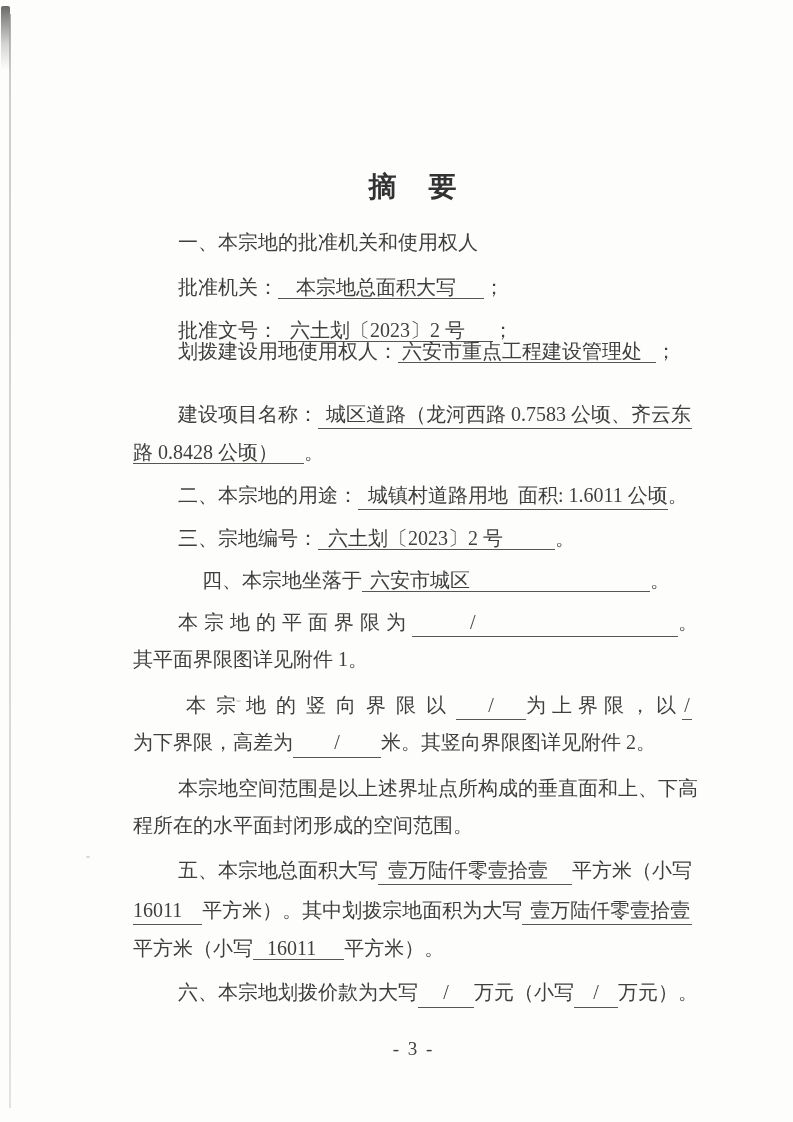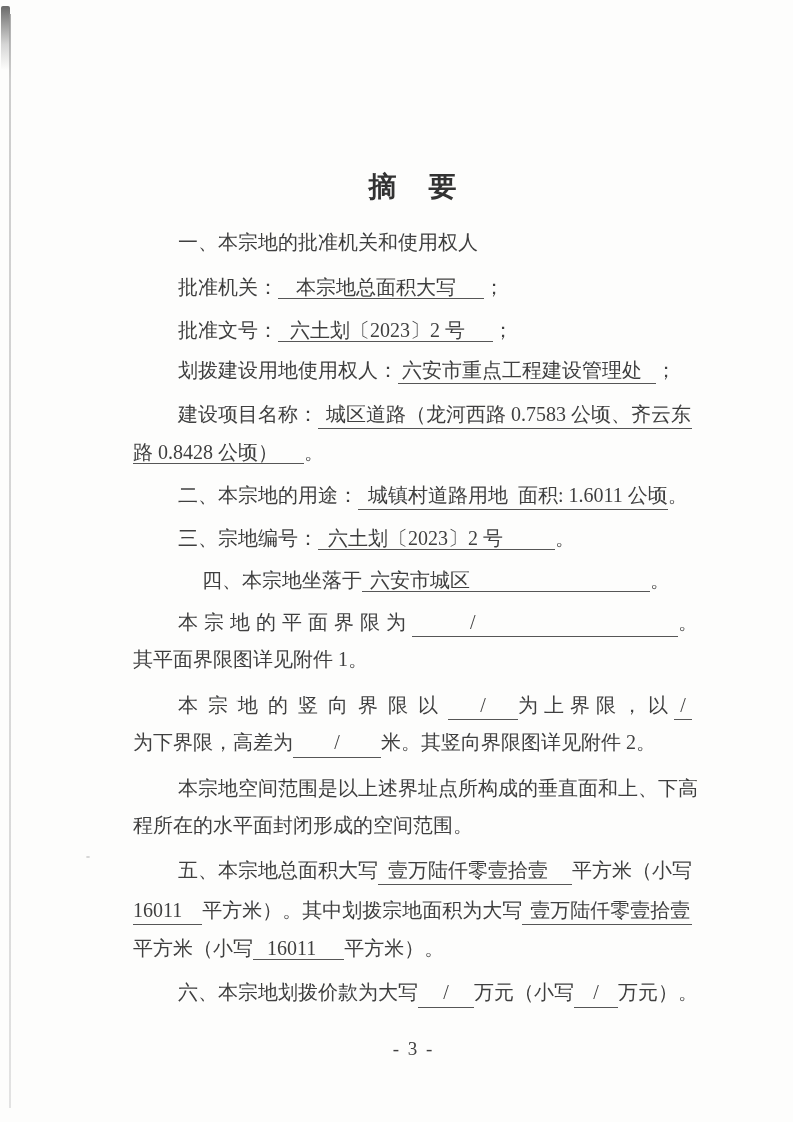--- a/index.html
+++ b/index.html
@@ -35,21 +35,21 @@
     line-height: 30px;
     font-size: 20px;
     white-space: pre;
   }
   .flex { display: flex; }
   .flex > span { display: block; }
   .u { border-bottom: 1px solid #565656; }
   .grow { flex: 1 1 auto; }
   .ctr { text-align: center; }
   .sp6  { letter-spacing: 6px; }
-  .sp10 { letter-spacing: 10px; }
+  .sp10 { letter-spacing: 10px; margin-left: 8px; }
 
   .title {
     position: absolute;
     left: 135px; top: 140px; width: 557px;
     text-align: center;
     font-size: 28px;
     font-weight: 700;
     letter-spacing: 2px;
     color: #333333;
     margin-top: 28px;
@@ -73,21 +73,21 @@
   <div class="speck" style="left:236px; top:700px; width:5px; height:2px;"></div>
 
   <div class="title">摘　要</div>
 
   <div class="ln" style="left:178px; top:227px;">一、本宗地的批准机关和使用权人</div>
 
   <div class="ln" style="left:178px; top:272px;"><span>批准机关：</span><span class="u" style="padding:0 28px 0 18px;">本宗地总面积大写</span><span>；</span></div>
 
   <div class="ln" style="left:178px; top:315px;"><span>批准文号：</span><span class="u" style="padding:0 28px 0 12px;">六土划〔2023〕2 号</span><span>；</span></div>
 
-  <div class="ln" style="left:178px; top:357px;font-family:Liberation Mono, monospace;"><span>划拨建设用地使用权人：</span><span class="u" style="padding:0 14px 0 4px;">六安市重点工程建设管理处</span><span>；</span></div>
+  <div class="ln" style="left:178px; top:336px;"><span>划拨建设用地使用权人：</span><span class="u" style="padding:0 14px 0 4px;">六安市重点工程建设管理处</span><span>；</span></div>
 
   <div class="ln flex" style="left:178px; top:399px; width:514px;"><span>建设项目名称：</span><span class="u grow" style="padding-left:8px;">城区道路（龙河西路 0.7583 公顷、齐云东</span></div>
 
   <div class="ln" style="left:133px; top:437px;"><span class="u" style="padding-right:26px;">路 0.8428 公顷）</span><span>。</span></div>
 
   <div class="ln flex" style="left:178px; top:480px; width:505px;"><span>二、本宗地的用途：</span><span class="u grow" style="padding-left:10px;">城镇村道路用地  面积: 1.6011 公顷</span><span>。</span></div>
 
   <div class="ln" style="left:178px; top:523px;"><span>三、宗地编号：</span><span class="u" style="padding:0 52px 0 10px;">六土划〔2023〕2 号</span><span>。</span></div>
 
   <div class="ln" style="left:178px; top:565px;margin-left:24px;"><span>四、本宗地坐落于</span><span class="u" style="padding:0 180px 0 8px;">六安市城区</span><span>。</span></div>

